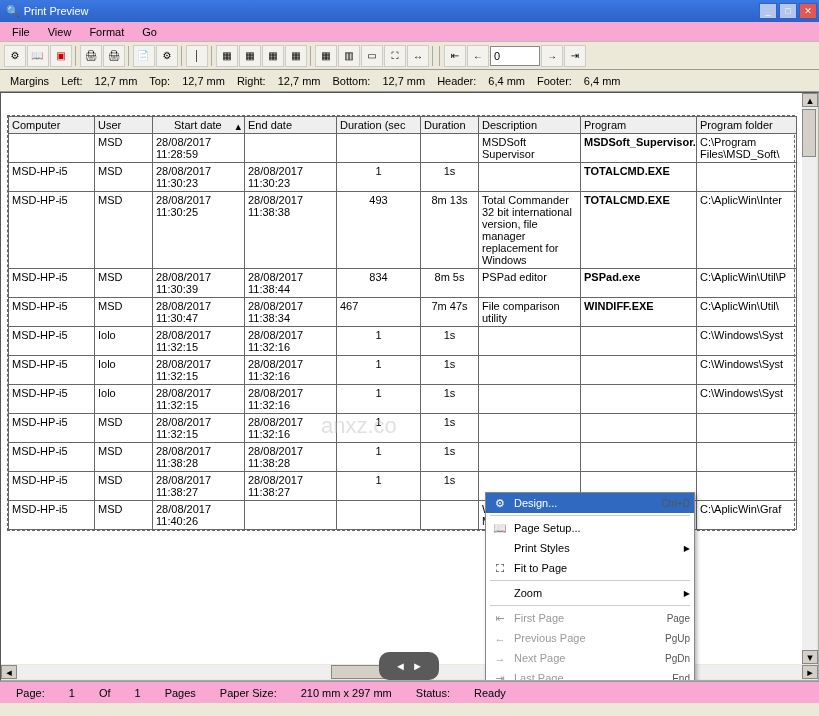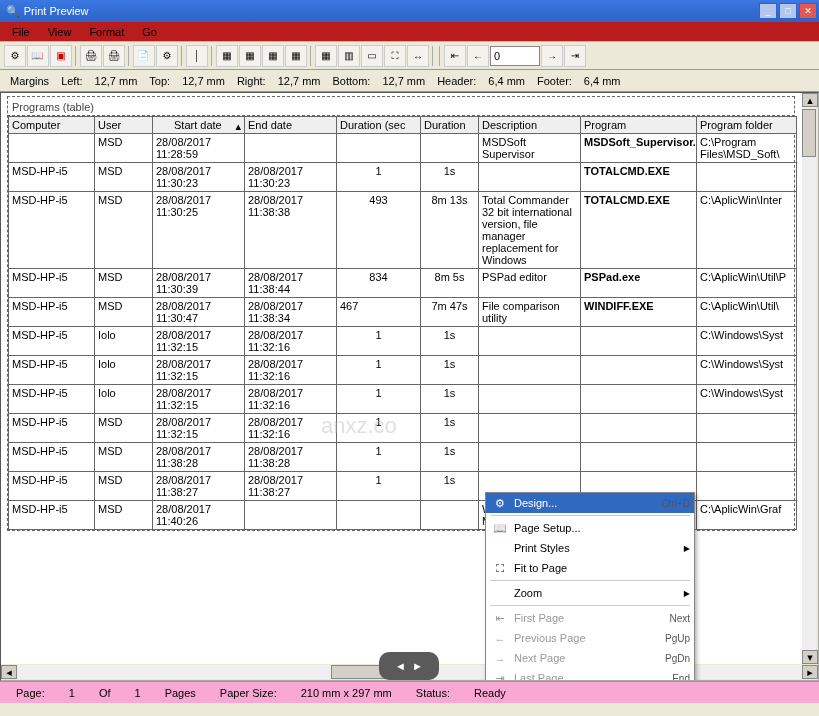--- a/index.html
+++ b/index.html
@@ -2,21 +2,21 @@
 <html><head>
 <meta charset="utf-8">
 <style>
 * { box-sizing: border-box; margin: 0; padding: 0; font-family: Tahoma, Arial, sans-serif; font-size: 11px; }
 body { background: #ece9d8; width: 819px; height: 716px; overflow: hidden; position: relative; }
 .titlebar { background: linear-gradient(#3b78e2,#2b63c7); height: 22px; display: flex; align-items: center; justify-content: space-between; color: #fff; padding: 0 2px; }
 .titlebar-left { display: flex; align-items: center; gap: 4px; padding-left: 4px; }
 .winbtns { display: flex; gap: 2px; }
 .winbtn { width: 18px; height: 16px; background: #b4c6eb; border: 1px solid #2b63c7; display: flex; align-items: center; justify-content: center; font-size: 9px; }
 .winbtn.close { background: #e45851; color: #fff; }
-.menubar { background: #b91c1c; height: 20px; display: flex; align-items: center; padding: 2px 4px; gap: 2px; border-bottom: 1px solid #bbb; }
+.menubar { background: #f9a8d4; height: 20px; display: flex; align-items: center; padding: 2px 4px; gap: 2px; border-bottom: 1px solid #bbb; }
 .menubar span { padding: 2px 8px; }
 .toolbar { background: #ece9d8; height: 28px; display: flex; align-items: center; padding: 1px 4px; gap: 1px; border-bottom: 1px solid #999; }
 .tbtn { width: 22px; height: 22px; border: 1px solid #ccc; background: #f4f2ec; display: flex; align-items: center; justify-content: center; font-size: 10px; }
 .tsep { width: 2px; height: 20px; border-left: 1px solid #aaa; margin: 0 2px; }
 .zoom { width: 120px; height: 20px; border: 1px solid #888; background: #fff; padding: 1px 3px; margin: 0 2px; }
 .pageinp { width: 50px; height: 20px; border: 1px solid #888; background: #fff; padding: 1px 3px; }
 .ruler { background: #ece9d8; height: 22px; display: flex; align-items: center; border-bottom: 1px solid #999; padding: 0 4px; }
 .ruler-item { padding: 0 6px; }
 .preview { position: relative; background: #fff; height: 589px; overflow: hidden; border: 1px inset #aaa; }
 .dashbox { position: absolute; left: 6px; top: 3px; width: 788px; border: 1px dashed #666; padding: 4px 0 4px 4px; font-size: 11px; color: #444; }
@@ -113,21 +113,20 @@
   <span class="ruler-item">12,7 mm</span>
   <span class="ruler-item">Bottom:</span>
   <span class="ruler-item">12,7 mm</span>
   <span class="ruler-item">Header:</span>
   <span class="ruler-item">6,4 mm</span>
   <span class="ruler-item">Footer:</span>
   <span class="ruler-item">6,4 mm</span>
 </div>
 
 <div class="preview">
-  <div class="dashbox">Programs (table)</div>
   <div class="tablewrap">
     <table>
       <colgroup>
           <col style="width:86px">
           <col style="width:58px">
           <col style="width:92px">
           <col style="width:92px">
           <col style="width:84px">
           <col style="width:58px">
           <col style="width:102px">
@@ -309,21 +308,21 @@
       <div class="ctx-sep"></div>
       <div class="ctx-row">
         <span class="ico"></span>
         <span class="lbl">Zoom</span>
         <span class="submark">▶</span>
       </div>
       <div class="ctx-sep"></div>
       <div class="ctx-row disabled">
         <span class="ico">⇤</span>
         <span class="lbl">First Page</span>
-        <span class="sh">Next</span>
+        <span class="sh">Page</span>
       </div>
       <div class="ctx-row disabled">
         <span class="ico">←</span>
         <span class="lbl">Previous Page</span>
         <span class="sh">PgUp</span>
       </div>
       <div class="ctx-row disabled">
         <span class="ico">→</span>
         <span class="lbl">Next Page</span>
         <span class="sh">PgDn</span>

